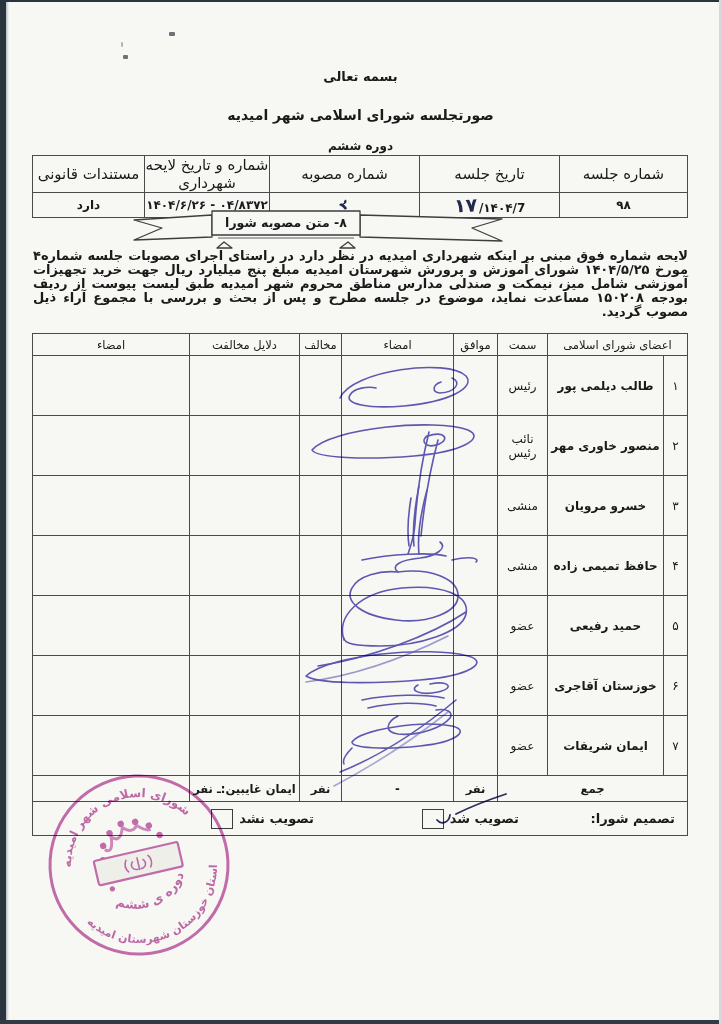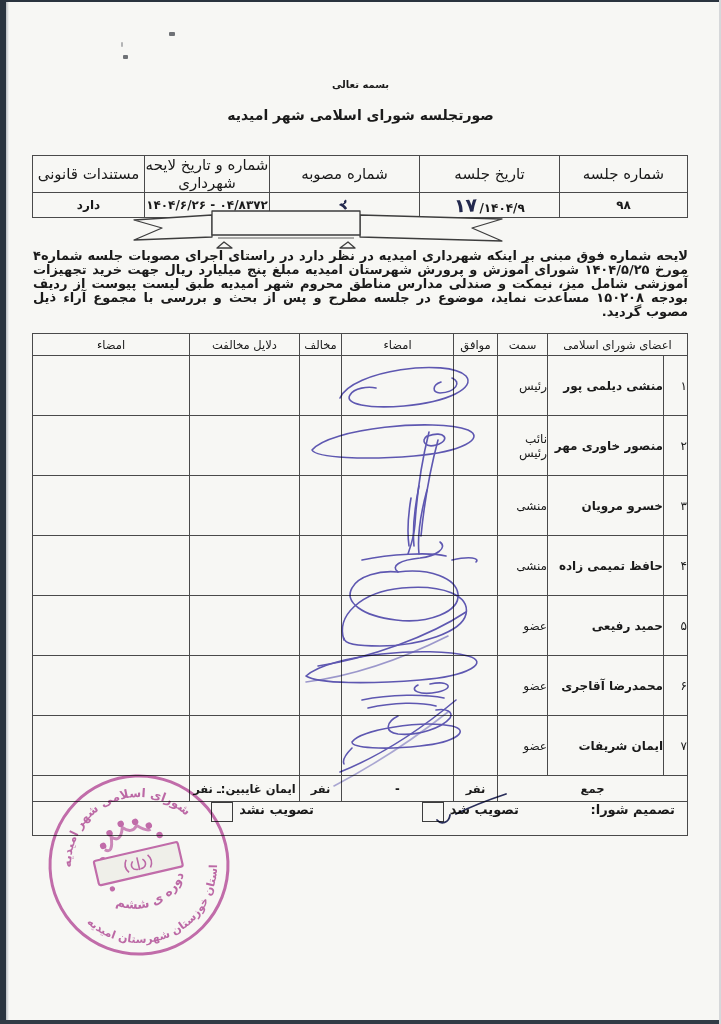--- a/index.html
+++ b/index.html
@@ -13,21 +13,21 @@
   .edge-left{left:0;top:0;width:6px;height:100%;}
   .edge-left-soft{position:absolute;left:6px;top:0;width:3px;height:100%;
     background:linear-gradient(to right,#b9bdc0,rgba(255,255,255,0));}
   .edge-top{left:0;top:0;width:100%;height:2px;}
   .edge-bottom{left:0;bottom:0;width:100%;height:4px;background:#313b45;}
   .edge-right{position:absolute;right:0;top:0;width:2px;height:100%;background:#d6d8da;}
   .speck{position:absolute;background:#6f7276;border-radius:1px;}
 
   
   .title-line{position:absolute;left:0;right:0;text-align:center;font-weight:bold;}
-  .bismillah{top:79px;font-size:10px;}
+  .bismillah{top:69px;font-size:13px;}
   .doc-title{top:107px;font-size:14px;}
   .term{top:139px;font-size:12px;}
 
   
   table{border-collapse:collapse;table-layout:fixed;}
   td,th{border:1px solid #4a4a4a;text-align:center;vertical-align:middle;
         padding:0;font-weight:normal;overflow:hidden;}
 
   .info-table{position:absolute;top:155px;right:33px;width:655px;}
   .info-table th{height:22px;font-size:15px;}
@@ -44,28 +44,28 @@
 
   
   .paragraph{position:absolute;top:249px;right:33px;width:655px;
     font-size:13px;font-weight:bold;line-height:14px;
     text-align:justify;direction:rtl;}
 
   
   .members-table{position:absolute;top:333px;right:33px;width:655px;}
   .members-table th{height:21px;font-size:11.5px;margin-left:12px;}
   .members-table td{font-size:12px;}
-  .members-table tr.member-row td{height:59px;text-align:right;}
+  .members-table tr.member-row td{height:59px;}
   .member-name{font-size:13px;font-weight:bold;}
   .member-pos{font-size:11px;}
   .row-no{font-size:12px;}
   .summary-row td{height:25px;font-size:11.5px;font-weight:bold;}
   .decision-cell{height:33px;position:relative;}
   .decision-item{position:absolute;top:0;height:100%;display:flex;
-    gap:6px;font-size:13px;font-weight:bold;}
+    align-items:center;gap:6px;font-size:13px;font-weight:bold;}
   .d-label{right:12px;}
   .d-approved{right:168px;}
   .d-rejected{right:373px;}
   .checkbox{width:20px;height:18px;border:1.5px solid #3d3d3d;background:transparent;}
 
   
   .ink-overlay{position:absolute;inset:0;pointer-events:none;mix-blend-mode:multiply;}
   .stamp{position:absolute;left:44px;top:770px;width:190px;height:190px;
     transform:rotate(-24deg);opacity:.92;mix-blend-mode:multiply;pointer-events:none;}
 </style>
@@ -78,41 +78,42 @@
   <div class="edge-left-soft"></div>
   <div class="edge edge-top"></div>
   <div class="edge edge-bottom"></div>
   <div class="edge-right"></div>
   <div class="speck" style="left:169px;top:32px;width:6px;height:4px;"></div>
   <div class="speck" style="left:123px;top:55px;width:5px;height:4px;"></div>
   <div class="speck" style="left:121px;top:42px;width:2px;height:5px;opacity:.5;"></div>
 
   <div class="title-line bismillah">بسمه تعالی</div>
   <div class="title-line doc-title">صورتجلسه شورای اسلامی شهر امیدیه</div>
+  <div class="title-line term">دوره ششم</div>
 
   <table class="info-table" dir="rtl">
     <colgroup>
       <col style="width:128px">
         <col style="width:140px">
         <col style="width:150px">
       <col style="width:125px">
         <col style="width:112px">
     </colgroup>
     <tbody>
         <tr>
       <th>شماره جلسه</th>
       <th>تاریخ جلسه</th>
       <th>شماره مصوبه</th>
       <th>شماره و تاریخ لایحه شهرداری</th>
       <th>مستندات قانونی</th>
     </tr>
     <tr>
       <td>۹۸</td>
       <td>
-        <span>۱۴۰۴/۹/</span><span class="hw hw-date">۱۷</span>
+        <span>۱۴۰۴/7/</span><span class="hw hw-date">۱۷</span>
       </td>
       <td>
         <span class="hw hw-res">۲</span>
       </td>
       <td>۰۴/۸۳۷۲ - ۱۴۰۴/۶/۲۶</td>
       <td>دارد</td>
     </tr>
   </tbody>
     </table>
 
@@ -120,20 +121,21 @@
     <svg viewBox="0 0 396 48">
       <g fill="#f7f7f4" stroke="#3d3d3d" stroke-width="1.3" stroke-linejoin="round">
         <path d="M232,11 L374,15 L344,24 L374,37 L232,33 Z"></path>
         <path d="M84,11 L6,16 L34,24 L6,36 L84,33 Z"></path>
         <path d="M96,38 l-7,6 l15,0 Z"></path>
         <path d="M220,38 l7,6 l-15,0 Z"></path>
         <rect x="84" y="7" width="148" height="24"></rect>
         <line x1="90" y1="34" x2="226" y2="34" stroke-width="0.8"></line>
       </g>
     </svg>
+    <div class="banner-label">۸- متن مصوبه شورا</div>
   </div>
 
   <div class="paragraph">لایحه شماره فوق مبنی بر اینکه شهرداری امیدیه در نظر دارد در راستای اجرای مصوبات جلسه شماره۴ مورخ ۱۴۰۴/۵/۲۵ شورای آموزش و پرورش شهرستان امیدیه مبلغ پنج میلیارد ریال جهت خرید تجهیزات آموزشی شامل میز، نیمکت و صندلی مدارس مناطق محروم شهر امیدیه طبق لیست پیوست از ردیف بودجه ۱۵۰۲۰۸ مساعدت نماید، موضوع در جلسه مطرح و پس از بحث و بررسی با مجموع آراء ذیل مصوب گردید.</div>
 
   <table class="members-table" dir="rtl">
     <colgroup>
       <col style="width:24px">
         <col style="width:116px">
         <col style="width:50px">
         <col style="width:44px">
@@ -148,21 +150,21 @@
       <th>سمت</th>
       <th>موافق</th>
       <th>امضاء</th>
       <th>مخالف</th>
       <th>دلایل مخالفت</th>
       <th>امضاء</th>
     </tr>
 
     <tr class="member-row">
       <td class="row-no">۱</td>
-      <td class="member-name">منشی دیلمی پور</td>
+      <td class="member-name">طالب دیلمی پور</td>
       <td class="member-pos">رئیس</td>
       <td></td>
       <td></td>
       <td></td>
       <td></td>
       <td></td>
     </tr>
     <tr class="member-row">
       <td class="row-no">۲</td>
       <td class="member-name">منصور خاوری مهر</td>
@@ -198,21 +200,21 @@
       <td class="member-name">حمید رفیعی</td>
       <td class="member-pos">عضو</td>
       <td></td>
       <td></td>
       <td></td>
       <td></td>
       <td></td>
     </tr>
     <tr class="member-row">
       <td class="row-no">۶</td>
-      <td class="member-name">محمدرضا آقاجری</td>
+      <td class="member-name">خوزستان آقاجری</td>
       <td class="member-pos">عضو</td>
       <td></td>
       <td></td>
       <td></td>
       <td></td>
       <td></td>
     </tr>
     <tr class="member-row">
       <td class="row-no">۷</td>
       <td class="member-name">ایمان شریفات</td>

